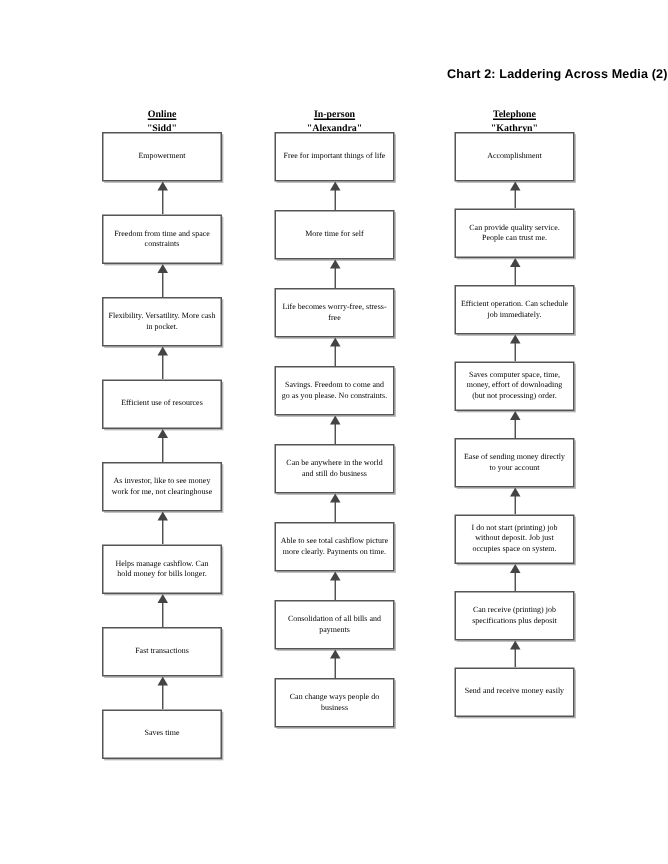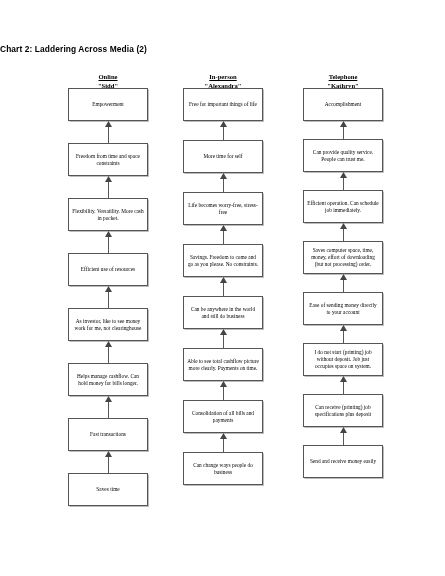--- a/index.html
+++ b/index.html
@@ -16,21 +16,21 @@
     font-family: "Liberation Serif", "DejaVu Serif", serif;
     color: #000000;
   }
 
   
   .chart-title {
     position: absolute;
     top: 44px;
     left: 0;
     width: 445px;
-    text-align: left;
+    text-align: right;
     font-family: "Liberation Sans", "DejaVu Sans", sans-serif;
     font-size: 8.4px;
     font-weight: bold;
     letter-spacing: 0.1px;
     color: #000;
   }
 
   
   .columns {
     position: absolute;

